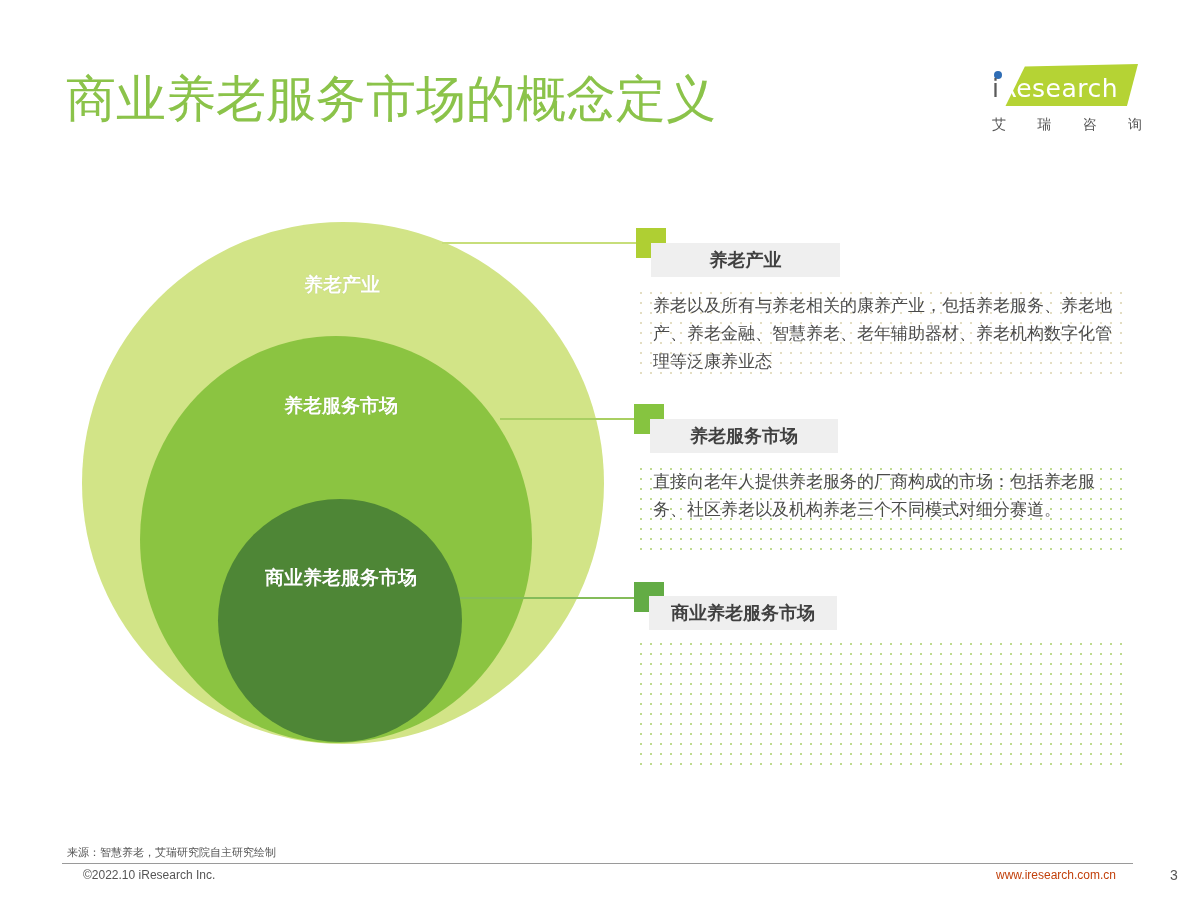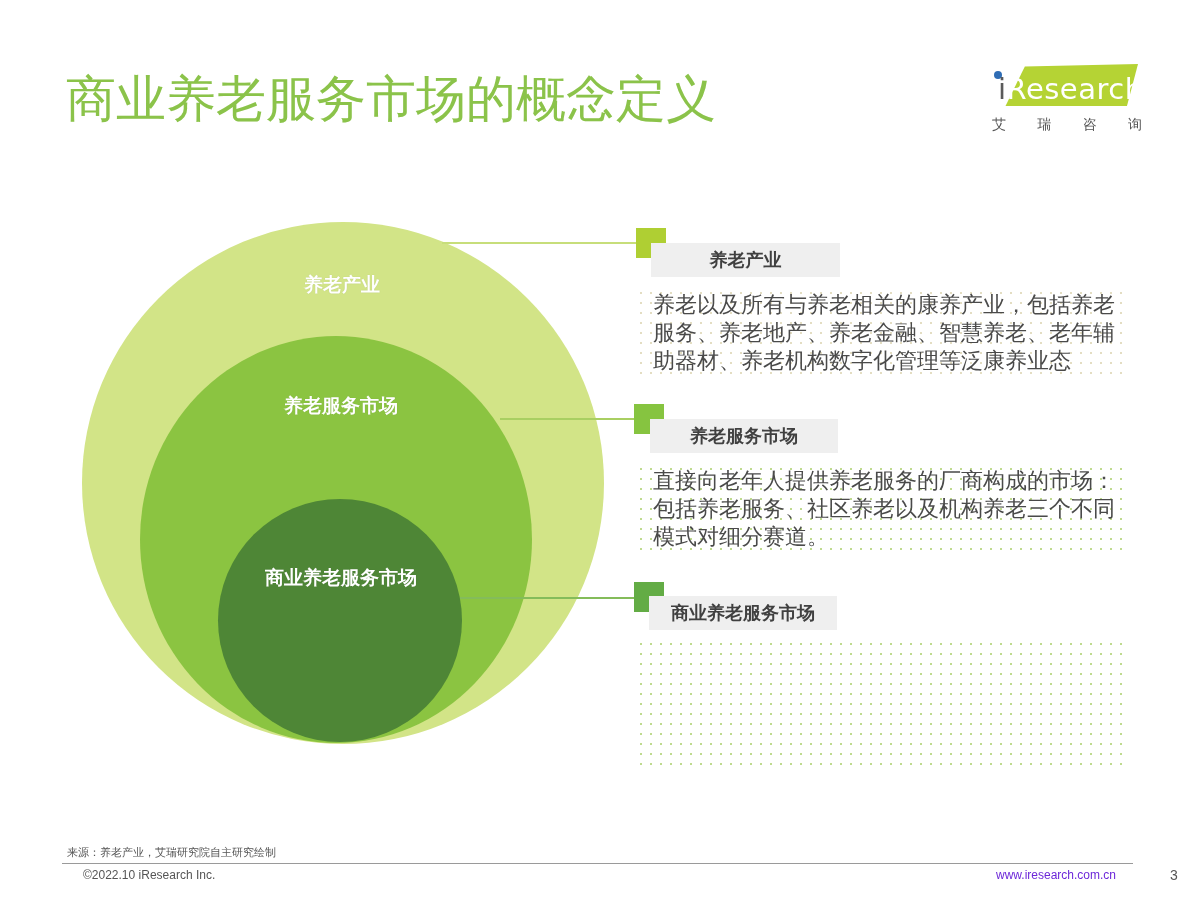--- a/index.html
+++ b/index.html
@@ -15,21 +15,21 @@
   }
   
   .logo { position: absolute; left: 986px; top: 62px; width: 160px; height: 80px; }
   .logo-band {
     position: absolute; left: 14px; top: 2px; width: 138px; height: 42px;
     background: #B5D334;
     clip-path: polygon(18% 6%, 100% 0, 92% 100%, 4% 100%);
   }
   .logo-dot { position: absolute; left: 8px; top: 9px; width: 8px; height: 8px; border-radius: 50%; background: #2F6DB5; }
   .logo-text {
-    position: absolute; left: 12px; top: 12px; font-size: 29px; line-height: 30px;
+    position: absolute; left: 6px; top: 12px; font-size: 25px; line-height: 30px;
     color: #ffffff; font-family: "DejaVu Sans", sans-serif; letter-spacing: 0.5px;
   }
   .logo-text .i { color: #5a5a5a; }
   .logo-sub {
     position: absolute; left: 6px; top: 54px; width: 150px; display: flex; justify-content: space-between;
     font-size: 14px; color: #555555; letter-spacing: 0;
   }
   
   .circle { position: absolute; border-radius: 50%; }
   .c-outer { left: 82px; top: 222px; width: 522px; height: 522px; background: #D2E487; }
@@ -55,31 +55,31 @@
     position: absolute; height: 34px; background: #EFEFEF; color: #404040;
     font-weight: bold; font-size: 18px; line-height: 34px; text-align: center;
   }
   .tag1 { left: 651px; top: 243px; width: 189px; }
   .tag2 { left: 650px; top: 419px; width: 188px; }
   .tag3 { left: 649px; top: 596px; width: 188px; }
   .panel {
     position: absolute; left: 633px; width: 492px;
     background-size: 10px 10px; background-position: 3px 3px;
     box-sizing: border-box; padding: 6px 10px 6px 20px;
-    font-size: 22px; line-height: 28px; color: #4a4a4a;
+    font-size: 17px; line-height: 28px; color: #4a4a4a;
   }
   .panel1 { top: 285px; height: 94px; background-image: radial-gradient(circle, #E3DDC2 1px, transparent 1.2px); }
   .panel2 { top: 461px; height: 93px; background-image: radial-gradient(circle, #BFDB8F 1px, transparent 1.2px); }
   .panel3 { top: 636px; height: 132px; padding-top: 9px; background-image: radial-gradient(circle, #BFDB8F 1px, transparent 1.2px); }
   .panel p { margin: 0; }
   
   .source { position: absolute; left: 67px; top: 845px; font-size: 11px; color: #555555; }
   .footer-line { position: absolute; left: 62px; top: 863px; width: 1071px; height: 1px; background: #9a9a9a; }
   .copyright { position: absolute; left: 83px; top: 868px; font-size: 12px; color: #555555; font-family: "Liberation Sans", sans-serif; }
-  .site { position: absolute; left: 996px; top: 868px; font-size: 12px; color: #6d28d9; font-family: "Liberation Sans", sans-serif; text-align: center; }
+  .site { position: absolute; left: 996px; top: 868px; font-size: 12px; color: #c2410c; font-family: "Liberation Sans", sans-serif; text-align: center; }
   .pageno { position: absolute; left: 1170px; top: 867px; font-size: 14px; color: #555555; font-family: "Liberation Sans", sans-serif; }
 </style>
 </head>
 <body>
 
 <div class="title">商业养老服务市场的概念定义</div>
 
 <div class="logo">
   <div class="logo-band"></div>
   <div class="logo-dot"></div>
@@ -113,17 +113,17 @@
 <div class="tag tag2">养老服务市场</div>
 <div class="panel panel2">
   <p>直接向老年人提供养老服务的厂商构成的市场：包括养老服务、社区养老以及机构养老三个不同模式对细分赛道。</p>
 </div>
 
 <div class="sq sq3"></div>
 <div class="tag tag3">商业养老服务市场</div>
 <div class="panel panel3">
 </div>
 
-<div class="source">来源：养老产业，艾瑞研究院自主研究绘制</div>
+<div class="source">来源：智慧养老，艾瑞研究院自主研究绘制</div>
 <div class="footer-line"></div>
 <div class="copyright">©2022.10 iResearch Inc.</div>
 <div class="site">www.iresearch.com.cn</div>
 <div class="pageno">3</div>
 
 </body></html>

